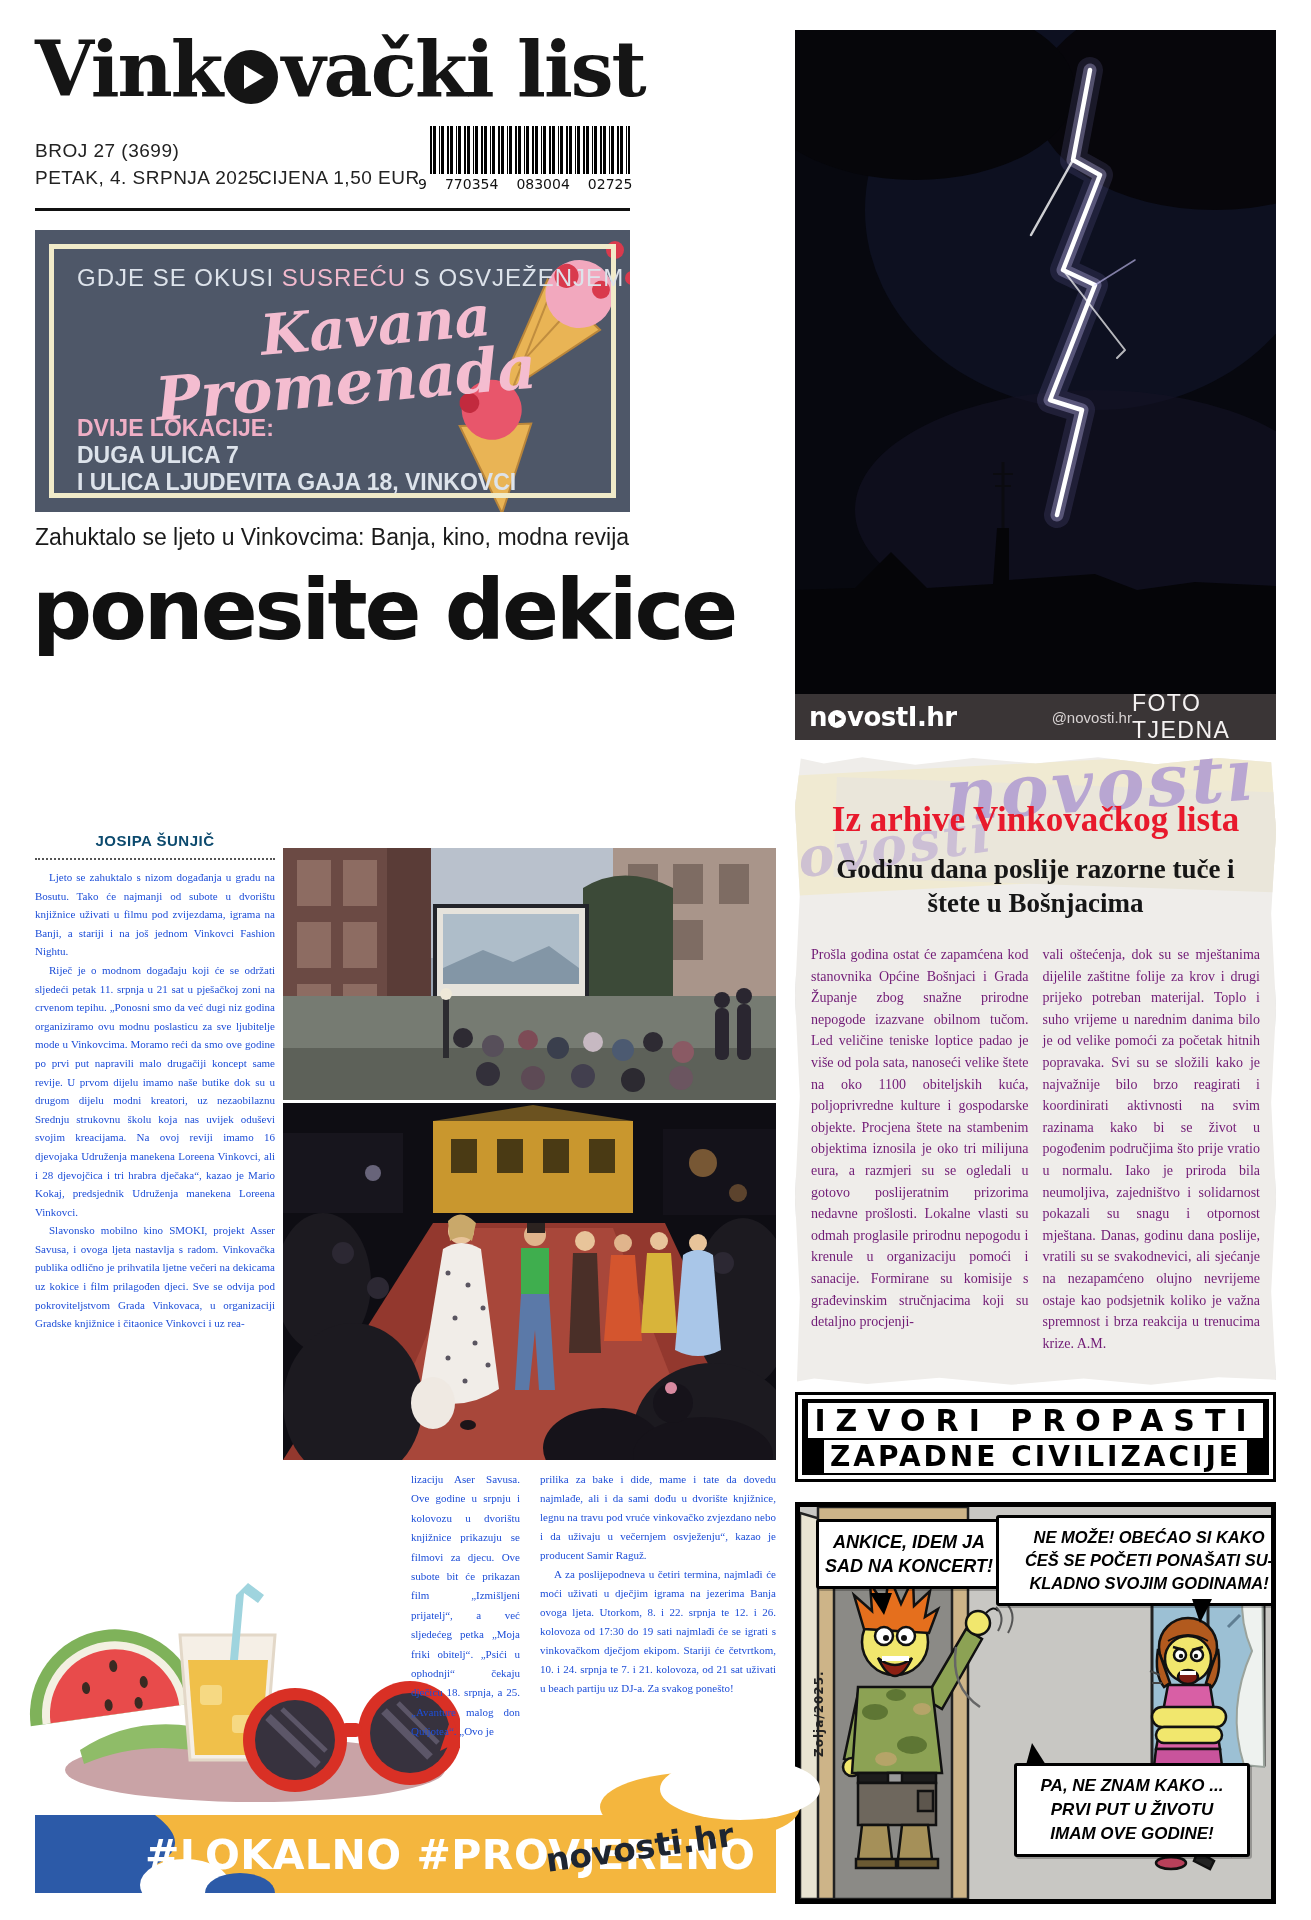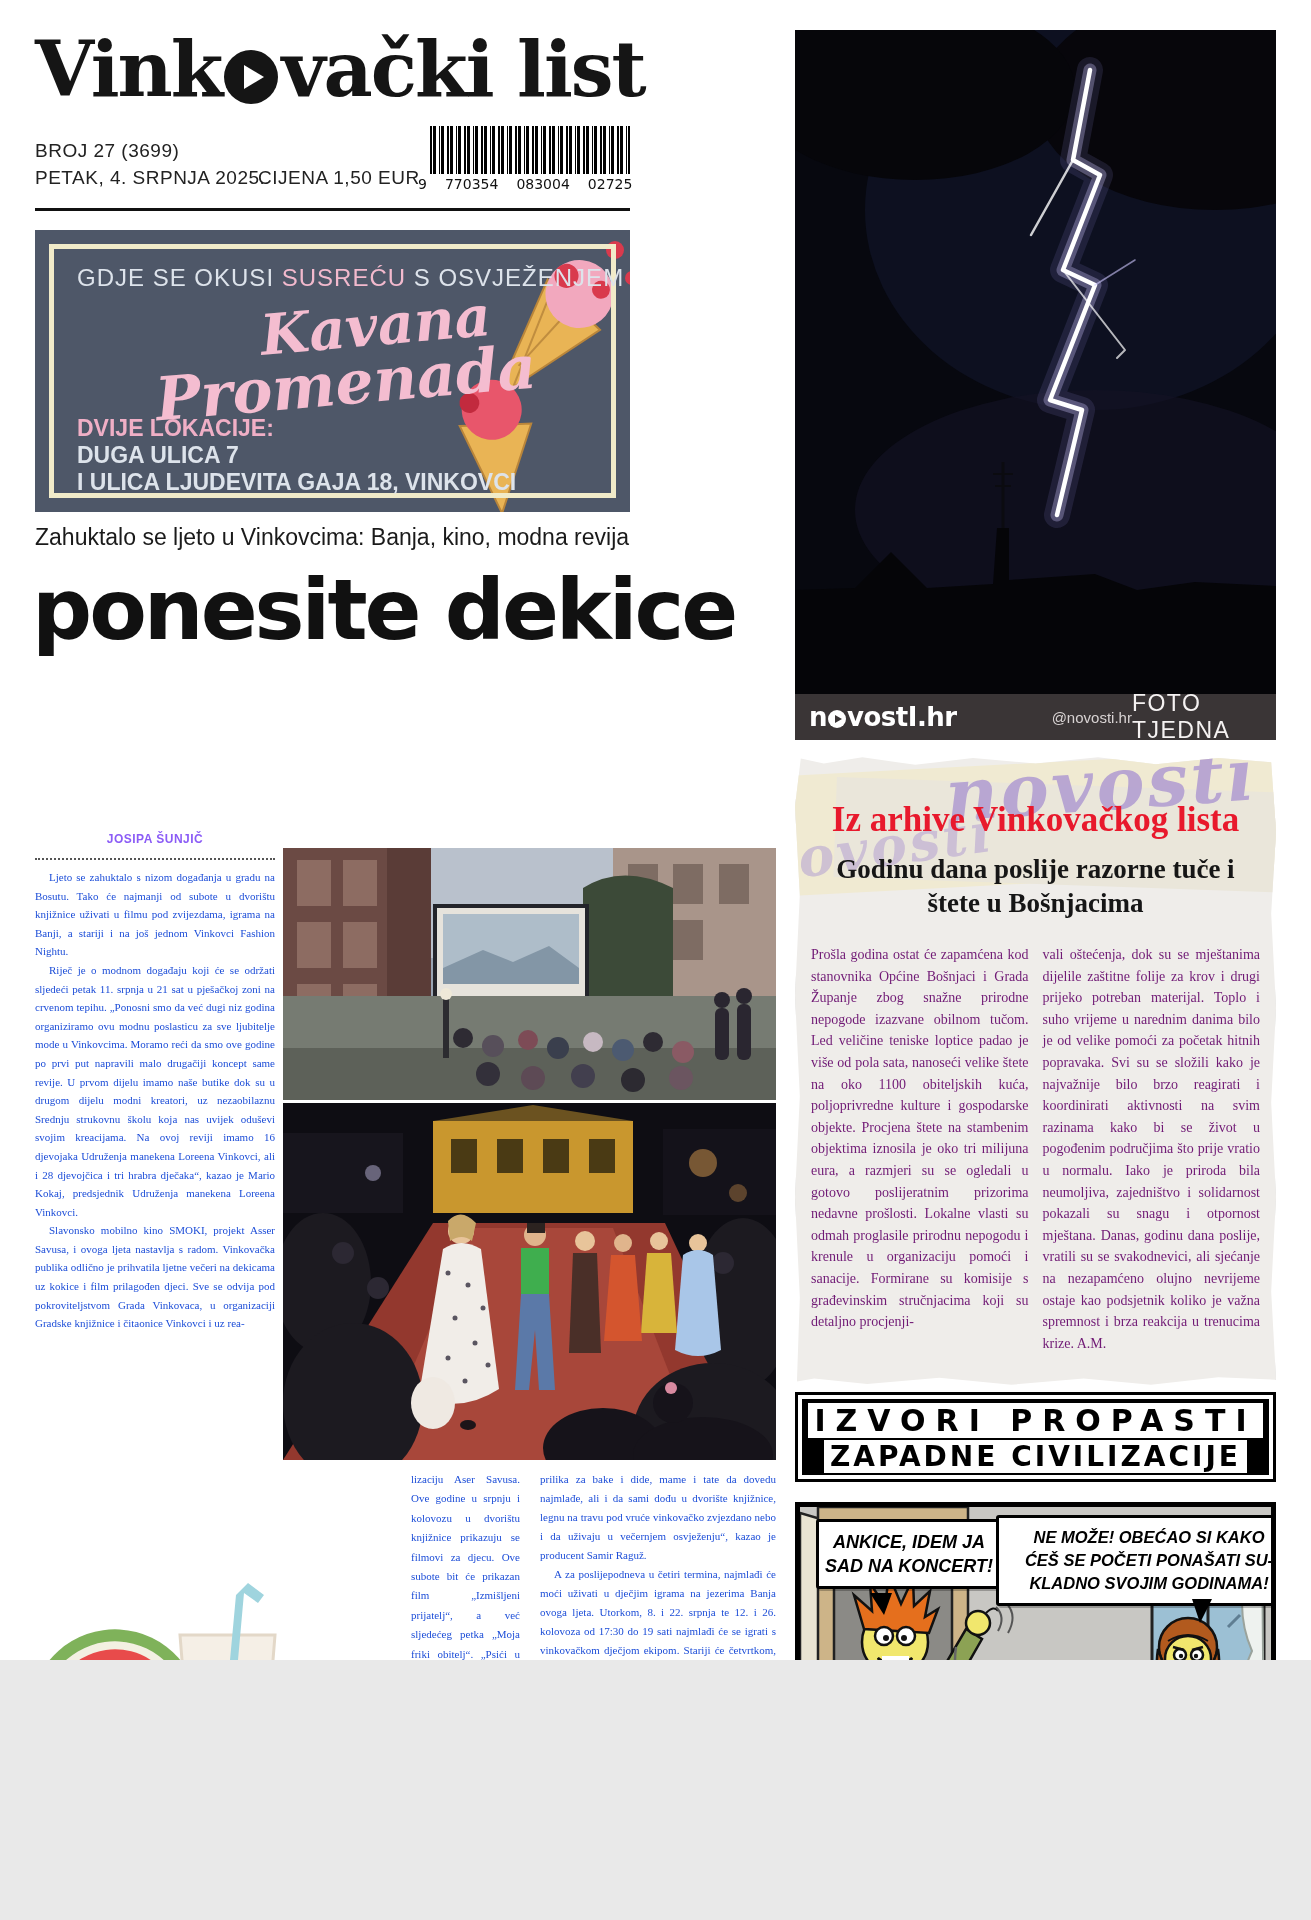--- a/index.html
+++ b/index.html
@@ -1,16 +1,16 @@
 <!DOCTYPE html>
 <html><head>
 <meta charset="utf-8">
 <style>
   html,body{margin:0;padding:0;background:#e9e9e9;}
-  .page{position:relative;width:1311px;height:1660px;background:#ffffff;overflow:hidden;
+  .page{position:relative;width:1311px;height:1920px;background:#ffffff;overflow:hidden;
         font-family:"Liberation Sans",sans-serif;}
   .abs{position:absolute;}
   
   .masthead{display:flex;align-items:flex-start;font-family:"DejaVu Serif",serif;
             font-weight:bold;font-size:76px;line-height:92px;color:#151515;letter-spacing:-2px;}
   .play-o{width:54px;height:54px;border-radius:50%;background:#151515;margin:26px 3px 0 3px;
           display:flex;align-items:center;justify-content:center;}
   .play-o .tri{width:0;height:0;border-left:20px solid #ffffff;border-top:12px solid transparent;
           border-bottom:12px solid transparent;margin-left:6px;}
   .issue-line{font-size:19px;color:#222;letter-spacing:0.5px;font-weight:500;}
@@ -24,21 +24,21 @@
   .ad-frame{position:absolute;left:14px;top:14px;right:14px;bottom:14px;border:5px solid #f1ebc9;}
   .ad-tagline{font-size:24px;letter-spacing:1px;color:#dde3eb;font-weight:500;}
   .ad-accent{color:#f2b9cd;}
   .ad-script{font-family:"DejaVu Serif",serif;font-style:italic;font-weight:bold;color:#f4bdd0;}
   .ad-loc-label{font-size:23px;font-weight:bold;color:#f0afc6;}
   .ad-loc{font-size:23px;font-weight:bold;color:#dde3eb;}
   
   .kicker{font-size:23px;color:#1a1a1a;font-weight:500;}
   .headline{font-family:"DejaVu Sans",sans-serif;font-weight:bold;font-size:84px;line-height:108px;
             letter-spacing:-3px;color:#111;}
-  .byline{font-size:12px;font-weight:bold;letter-spacing:0.5px;color:#8b5cf6;text-align:center;}
+  .byline{font-size:15px;font-weight:bold;letter-spacing:0.5px;color:#0c4a6e;text-align:center;}
   .dotted{border-top:2px dotted #555;}
   .bodytext{font-family:Liberation Serif, serif;font-size:11px;line-height:18.6px;
             text-align:justify;color:#1d4ed8;}
   .bodytext p{margin:0;text-indent:14px;}
   .bodytext p.noindent{text-indent:0;}
   .cont{line-height:19.4px;}
   
   .pw-bar{background:#3a3536;display:flex;align-items:center;padding:0 14px;}
   .pw-logo{display:flex;align-items:center;color:#fff;font-weight:bold;font-size:26px;
            font-family:"DejaVu Sans",sans-serif;letter-spacing:-0.5px;}

